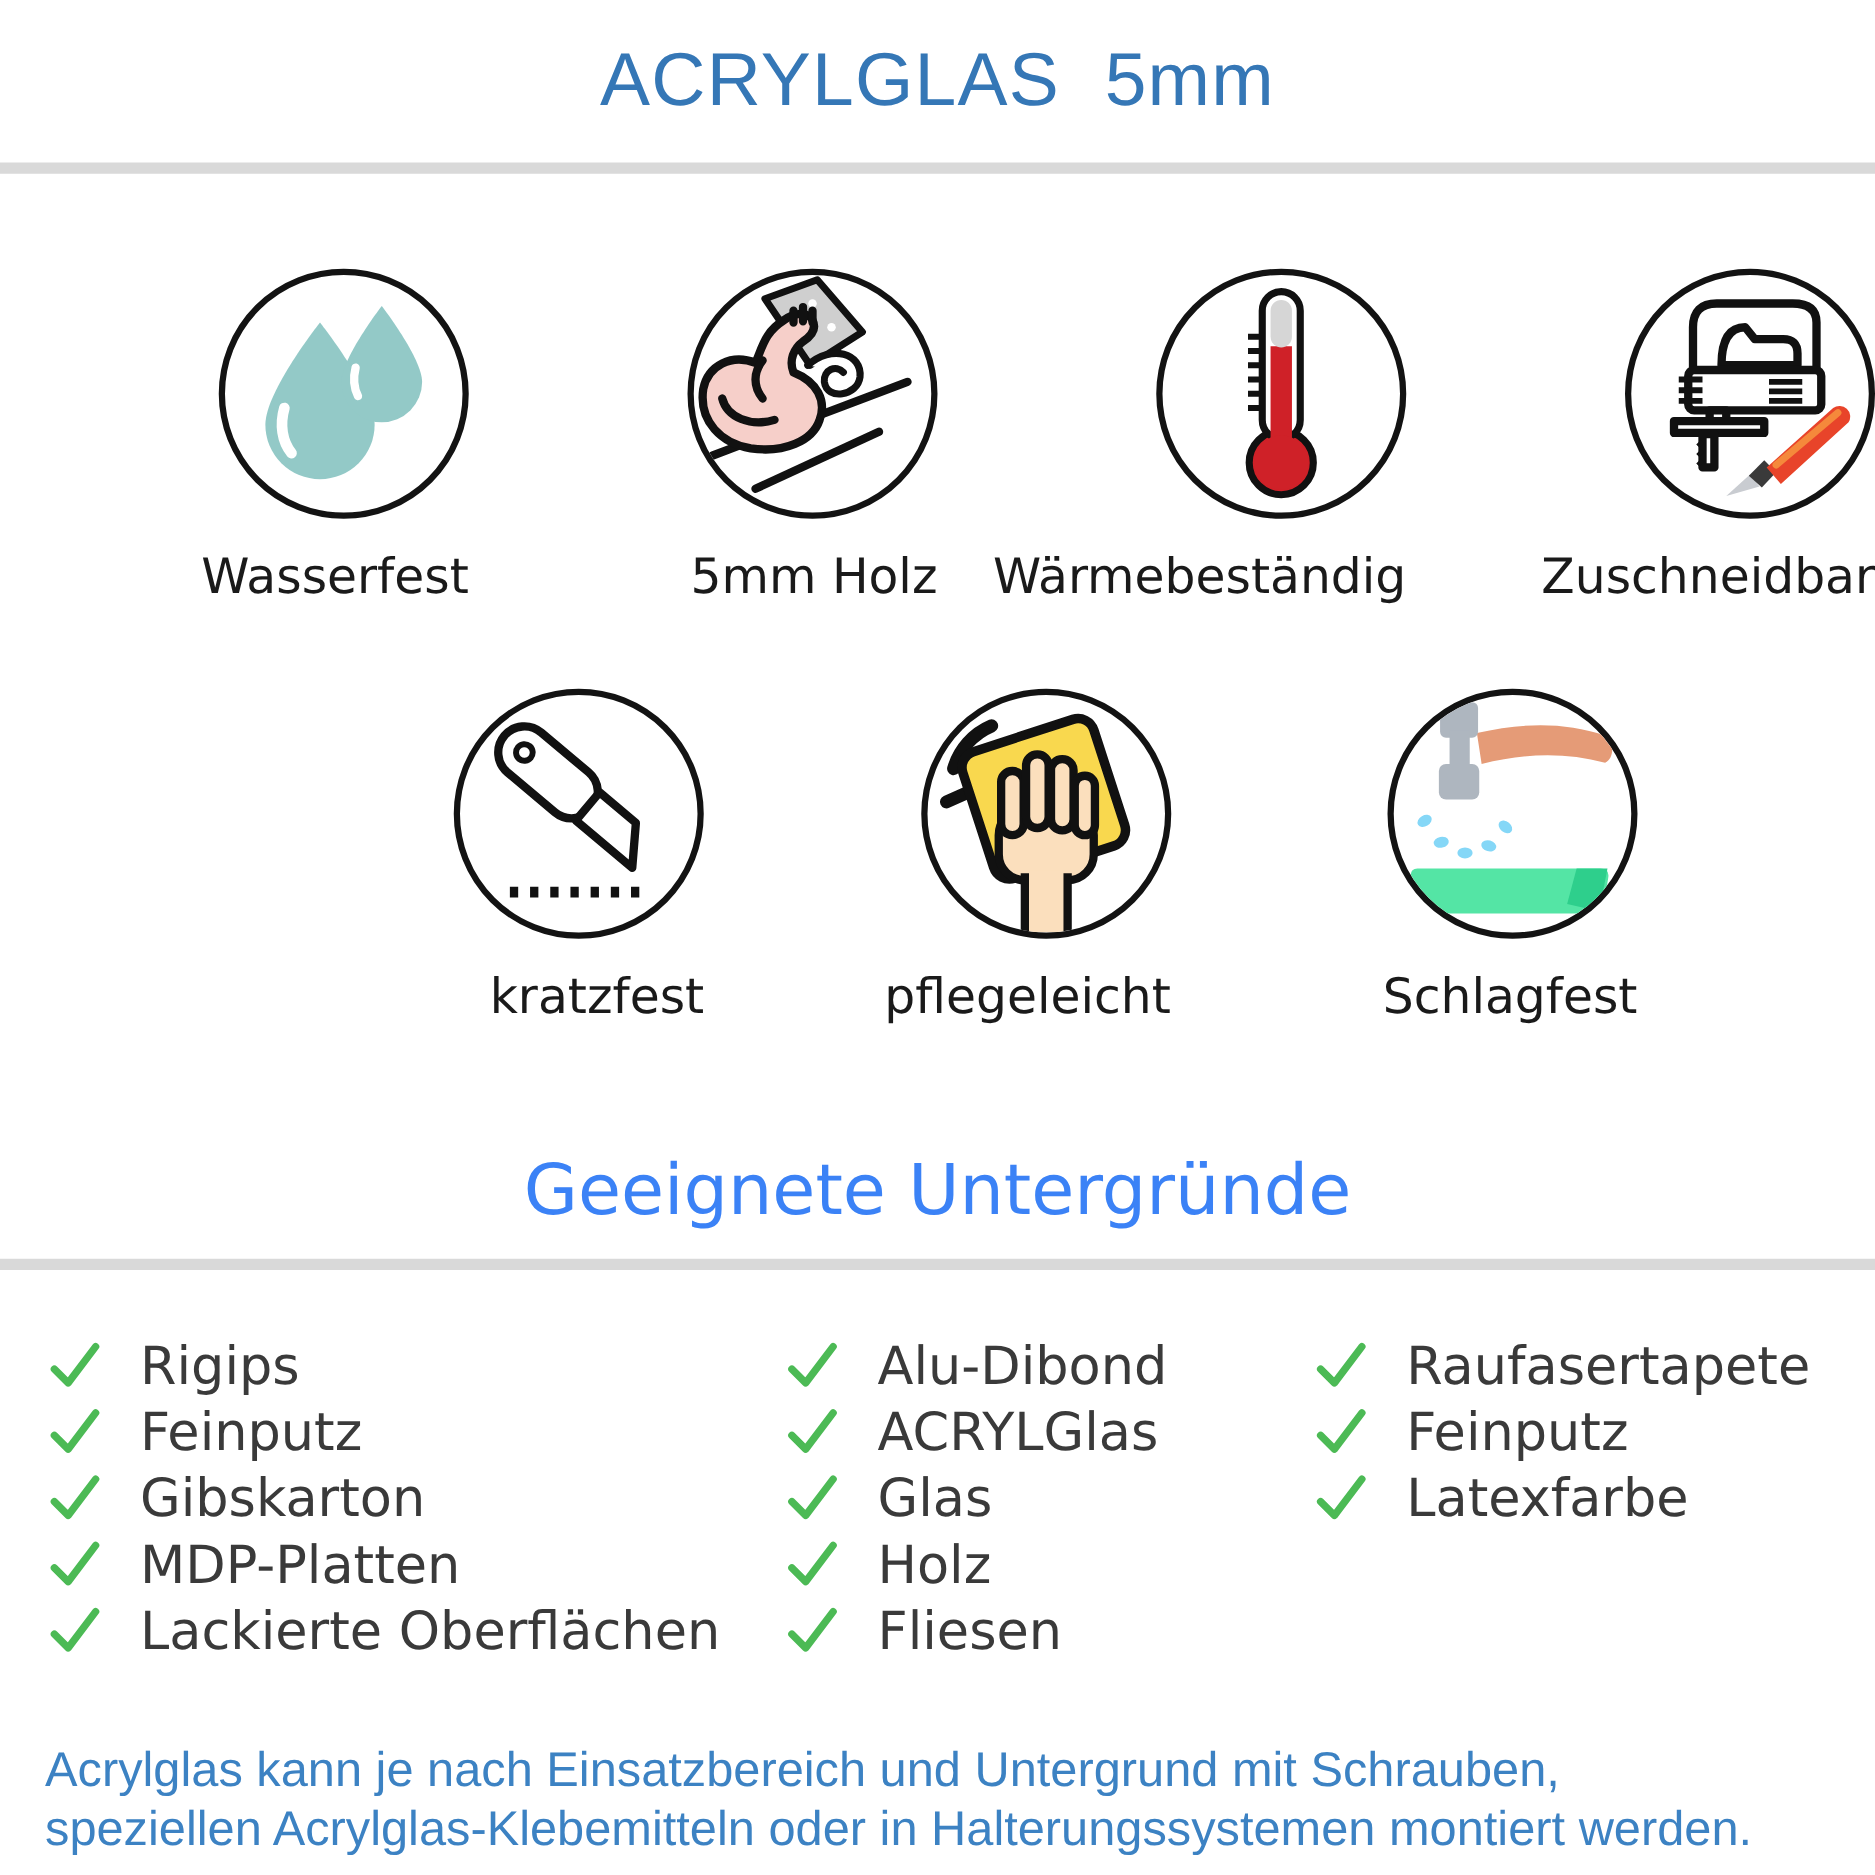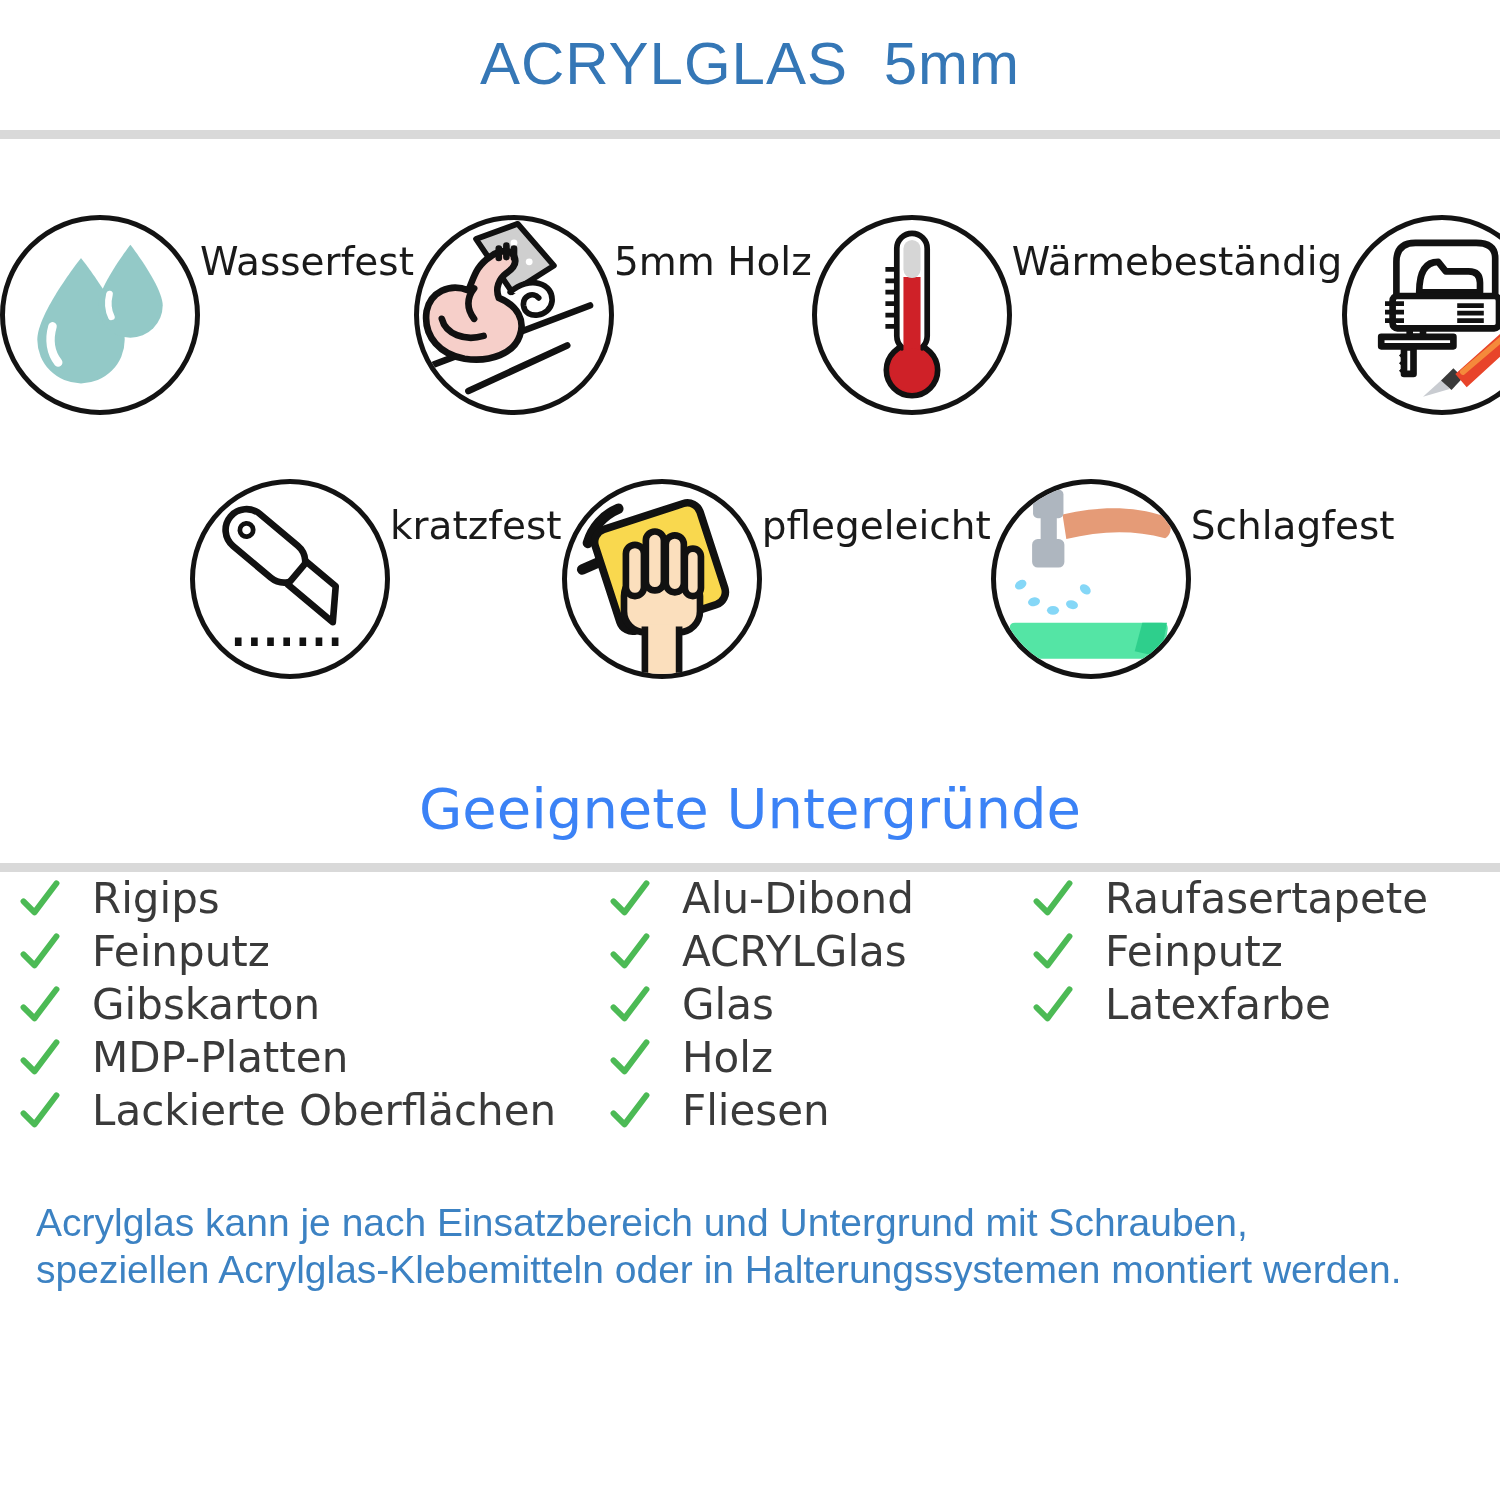--- a/index.html
+++ b/index.html
@@ -14,38 +14,38 @@
     color:#3577b6;letter-spacing:1px;word-spacing:18px;
   }
   .divider{height:9px;background:#d9d9d9;width:100%;}
   .divider.one{margin-top:32px;}
   .divider.two{margin-top:22px;}
 
   .features-row1{display:flex;margin-top:76px;}
   .features-row1 .feature{flex:1;}
   .features-row2{display:flex;width:1120px;margin:64px auto 0;}
   .features-row2 .feature{flex:1;}
-  .feature{display:flex;flex-direction:row;align-items:flex-start;}
+  .feature{display:flex;flex-direction:column;align-items:flex-end;}
   .circle{
     width:190px;height:190px;border:5px solid #131313;border-radius:50%;
     overflow:hidden;background:#fff;
   }
   .circle svg{display:block;width:190px;height:190px;}
   .flabel{
     margin-top:22px;font-size:39px;line-height:50px;color:#1a1a1a;
     font-family:"DejaVu Sans",sans-serif;white-space:nowrap;
   }
 
   .section-title{
     margin-top:98px;text-align:center;
     font-family:"DejaVu Sans",sans-serif;
     font-size:56px;line-height:64px;color:#3b82f6;font-weight:500;
   }
 
-  .checklist{display:flex;padding-left:12px;}
+  .checklist{display:flex;margin-top:50px;padding-left:32px;}
   .check-col{display:flex;flex-direction:column;}
   .col-1{width:590px;}
   .col-2{width:423px;}
   .col-3{flex:1;}
   .check-row{display:flex;align-items:center;height:53px;}
   .check{width:56px;height:44px;flex:0 0 56px;}
   .check path{fill:none;stroke:#4cba55;stroke-width:7.5;stroke-linecap:round;stroke-linejoin:round;}
   .check-text{margin-left:24px;font-size:42px;color:#3a3a3a;white-space:nowrap;}
 
   .footer-note{

